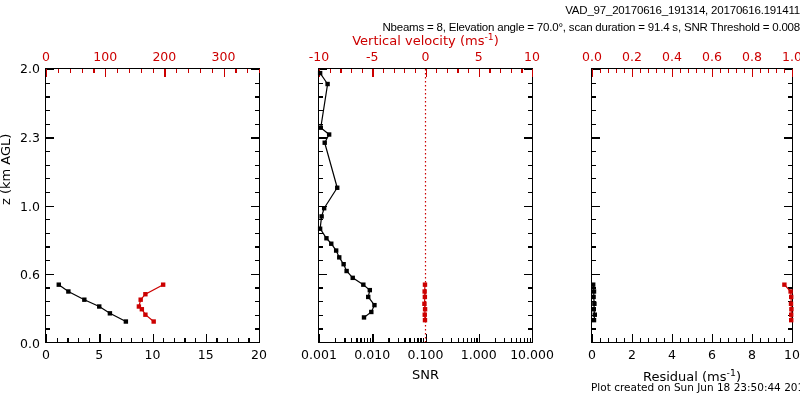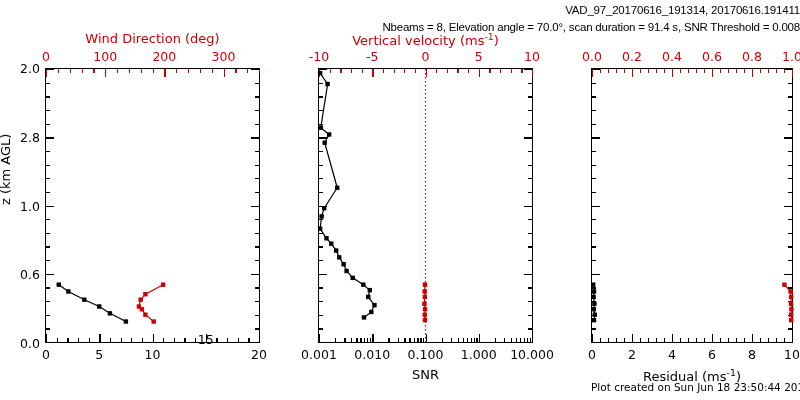--- a/index.html
+++ b/index.html
@@ -485,32 +485,31 @@
           <rect x="197.00" y="248.96" width="4.4" height="4.4" fill="#cc0000"></rect>
         </svg>
       </div>
   </div>
 
   <div id="footer-note">Plot created on Sun Jun 18 23:50:44 2017</div>
 
 <div class="yticklabel" style="top: 343px; left: 2px; width: 38px;">0.0</div>
     <div class="yticklabel" style="top: 274.25px; left: 2px; width: 38px;">0.6</div>
     <div class="yticklabel" style="top: 205.5px; left: 2px; width: 38px;">1.0</div>
-    <div class="yticklabel" style="top: 136.75px; left: 2px; width: 38px;">2.8</div>
+    <div class="yticklabel" style="top: 136.75px; left: 2px; width: 38px;">2.3</div>
     <div class="yticklabel" style="top: 68px; left: 2px; width: 38px;">2.0</div>
     <div class="xticklabel" style="left: 46px; top: 347px;">0</div>
     <div class="xticklabel" style="left: 99.25px; top: 347px;">5</div>
     <div class="xticklabel" style="left: 152.5px; top: 347px;">10</div>
-    <div class="xticklabel" style="left: 205.75px; top: 332px;">15</div>
+    <div class="xticklabel" style="left: 205.75px; top: 347px;">15</div>
     <div class="xticklabel" style="left: 259px; top: 347px;">20</div>
     <div class="xticklabel red" style="left: 46px; top: 49px;">0</div>
     <div class="xticklabel red" style="left: 105.167px; top: 49px;">100</div>
     <div class="xticklabel red" style="left: 164.333px; top: 49px;">200</div>
     <div class="xticklabel red" style="left: 223.5px; top: 49px;">300</div>
-    <div class="axtitle red" style="left: 45px; width: 215px; top: 31px;">Wind Direction (deg)</div>
     <div class="xticklabel" style="left: 319px; top: 347px;">0.001</div>
     <div class="xticklabel" style="left: 372.25px; top: 347px;">0.010</div>
     <div class="xticklabel" style="left: 425.5px; top: 347px;">0.100</div>
     <div class="xticklabel" style="left: 478.75px; top: 347px;">1.000</div>
     <div class="xticklabel" style="left: 532px; top: 347px;">10.000</div>
     <div class="xticklabel red" style="left: 319px; top: 49px;">-10</div>
     <div class="xticklabel red" style="left: 372.25px; top: 49px;">-5</div>
     <div class="xticklabel red" style="left: 425.5px; top: 49px;">0</div>
     <div class="xticklabel red" style="left: 478.75px; top: 49px;">5</div>
     <div class="xticklabel red" style="left: 532px; top: 49px;">10</div>

